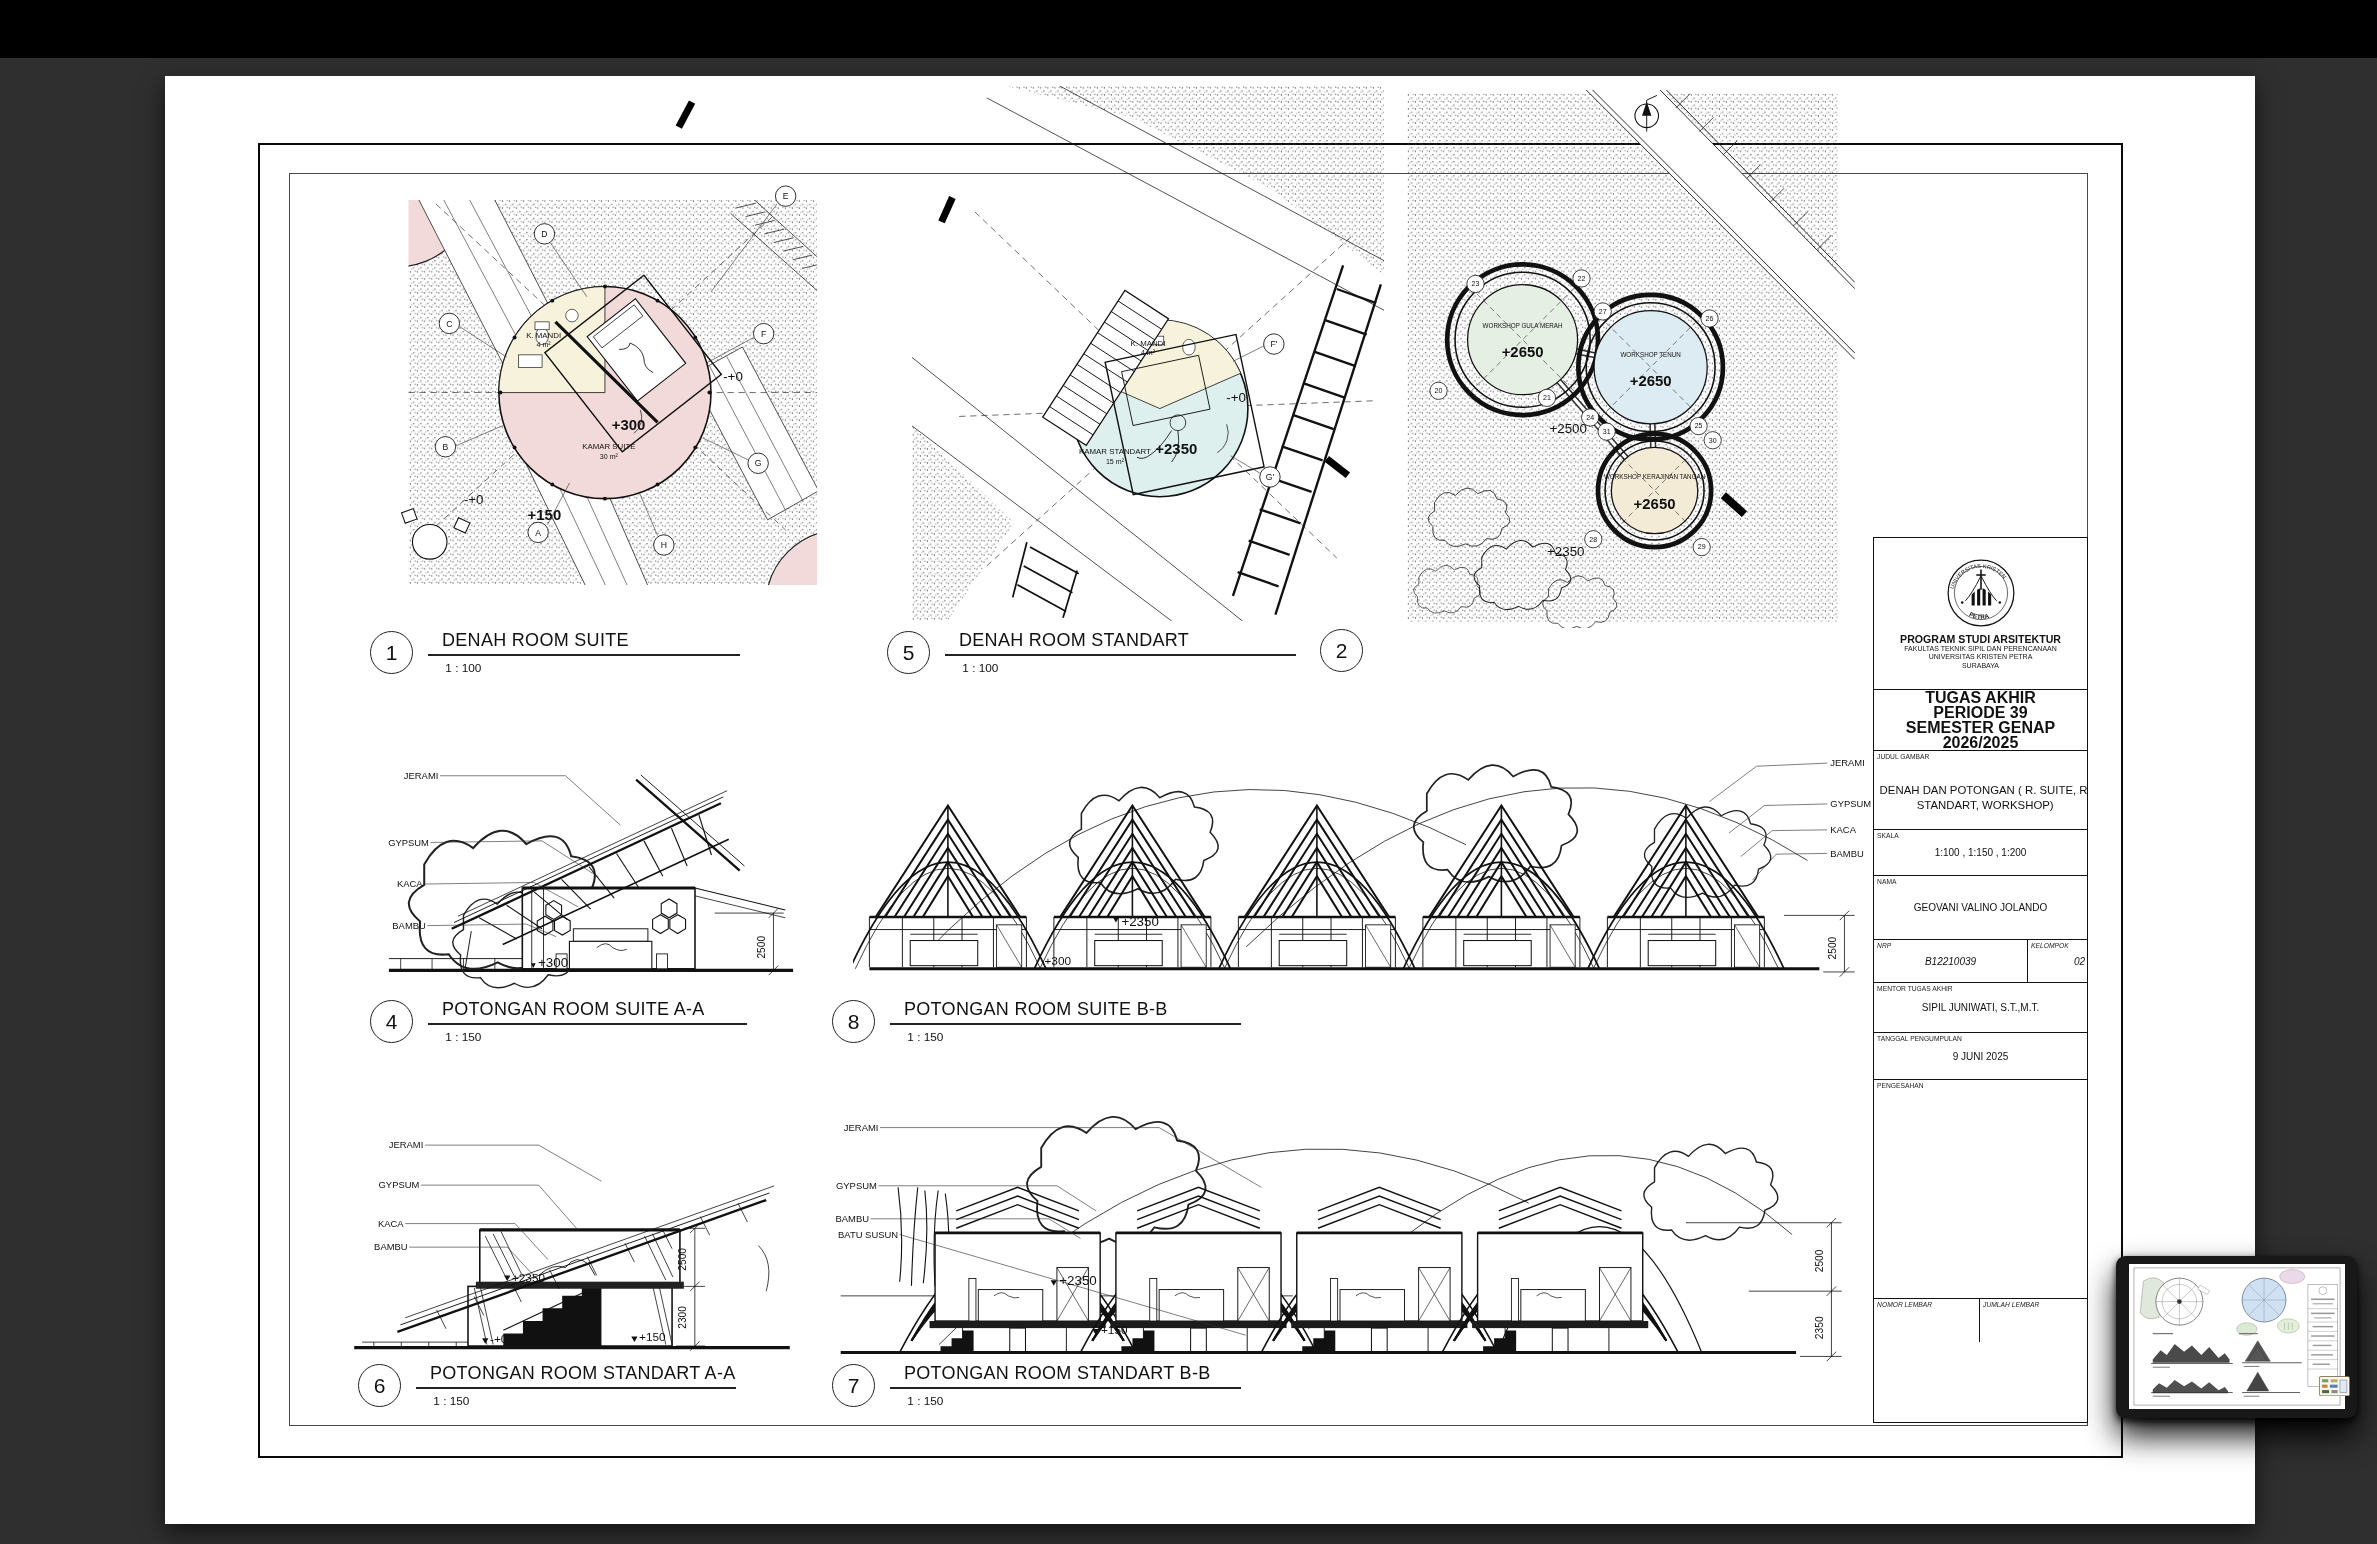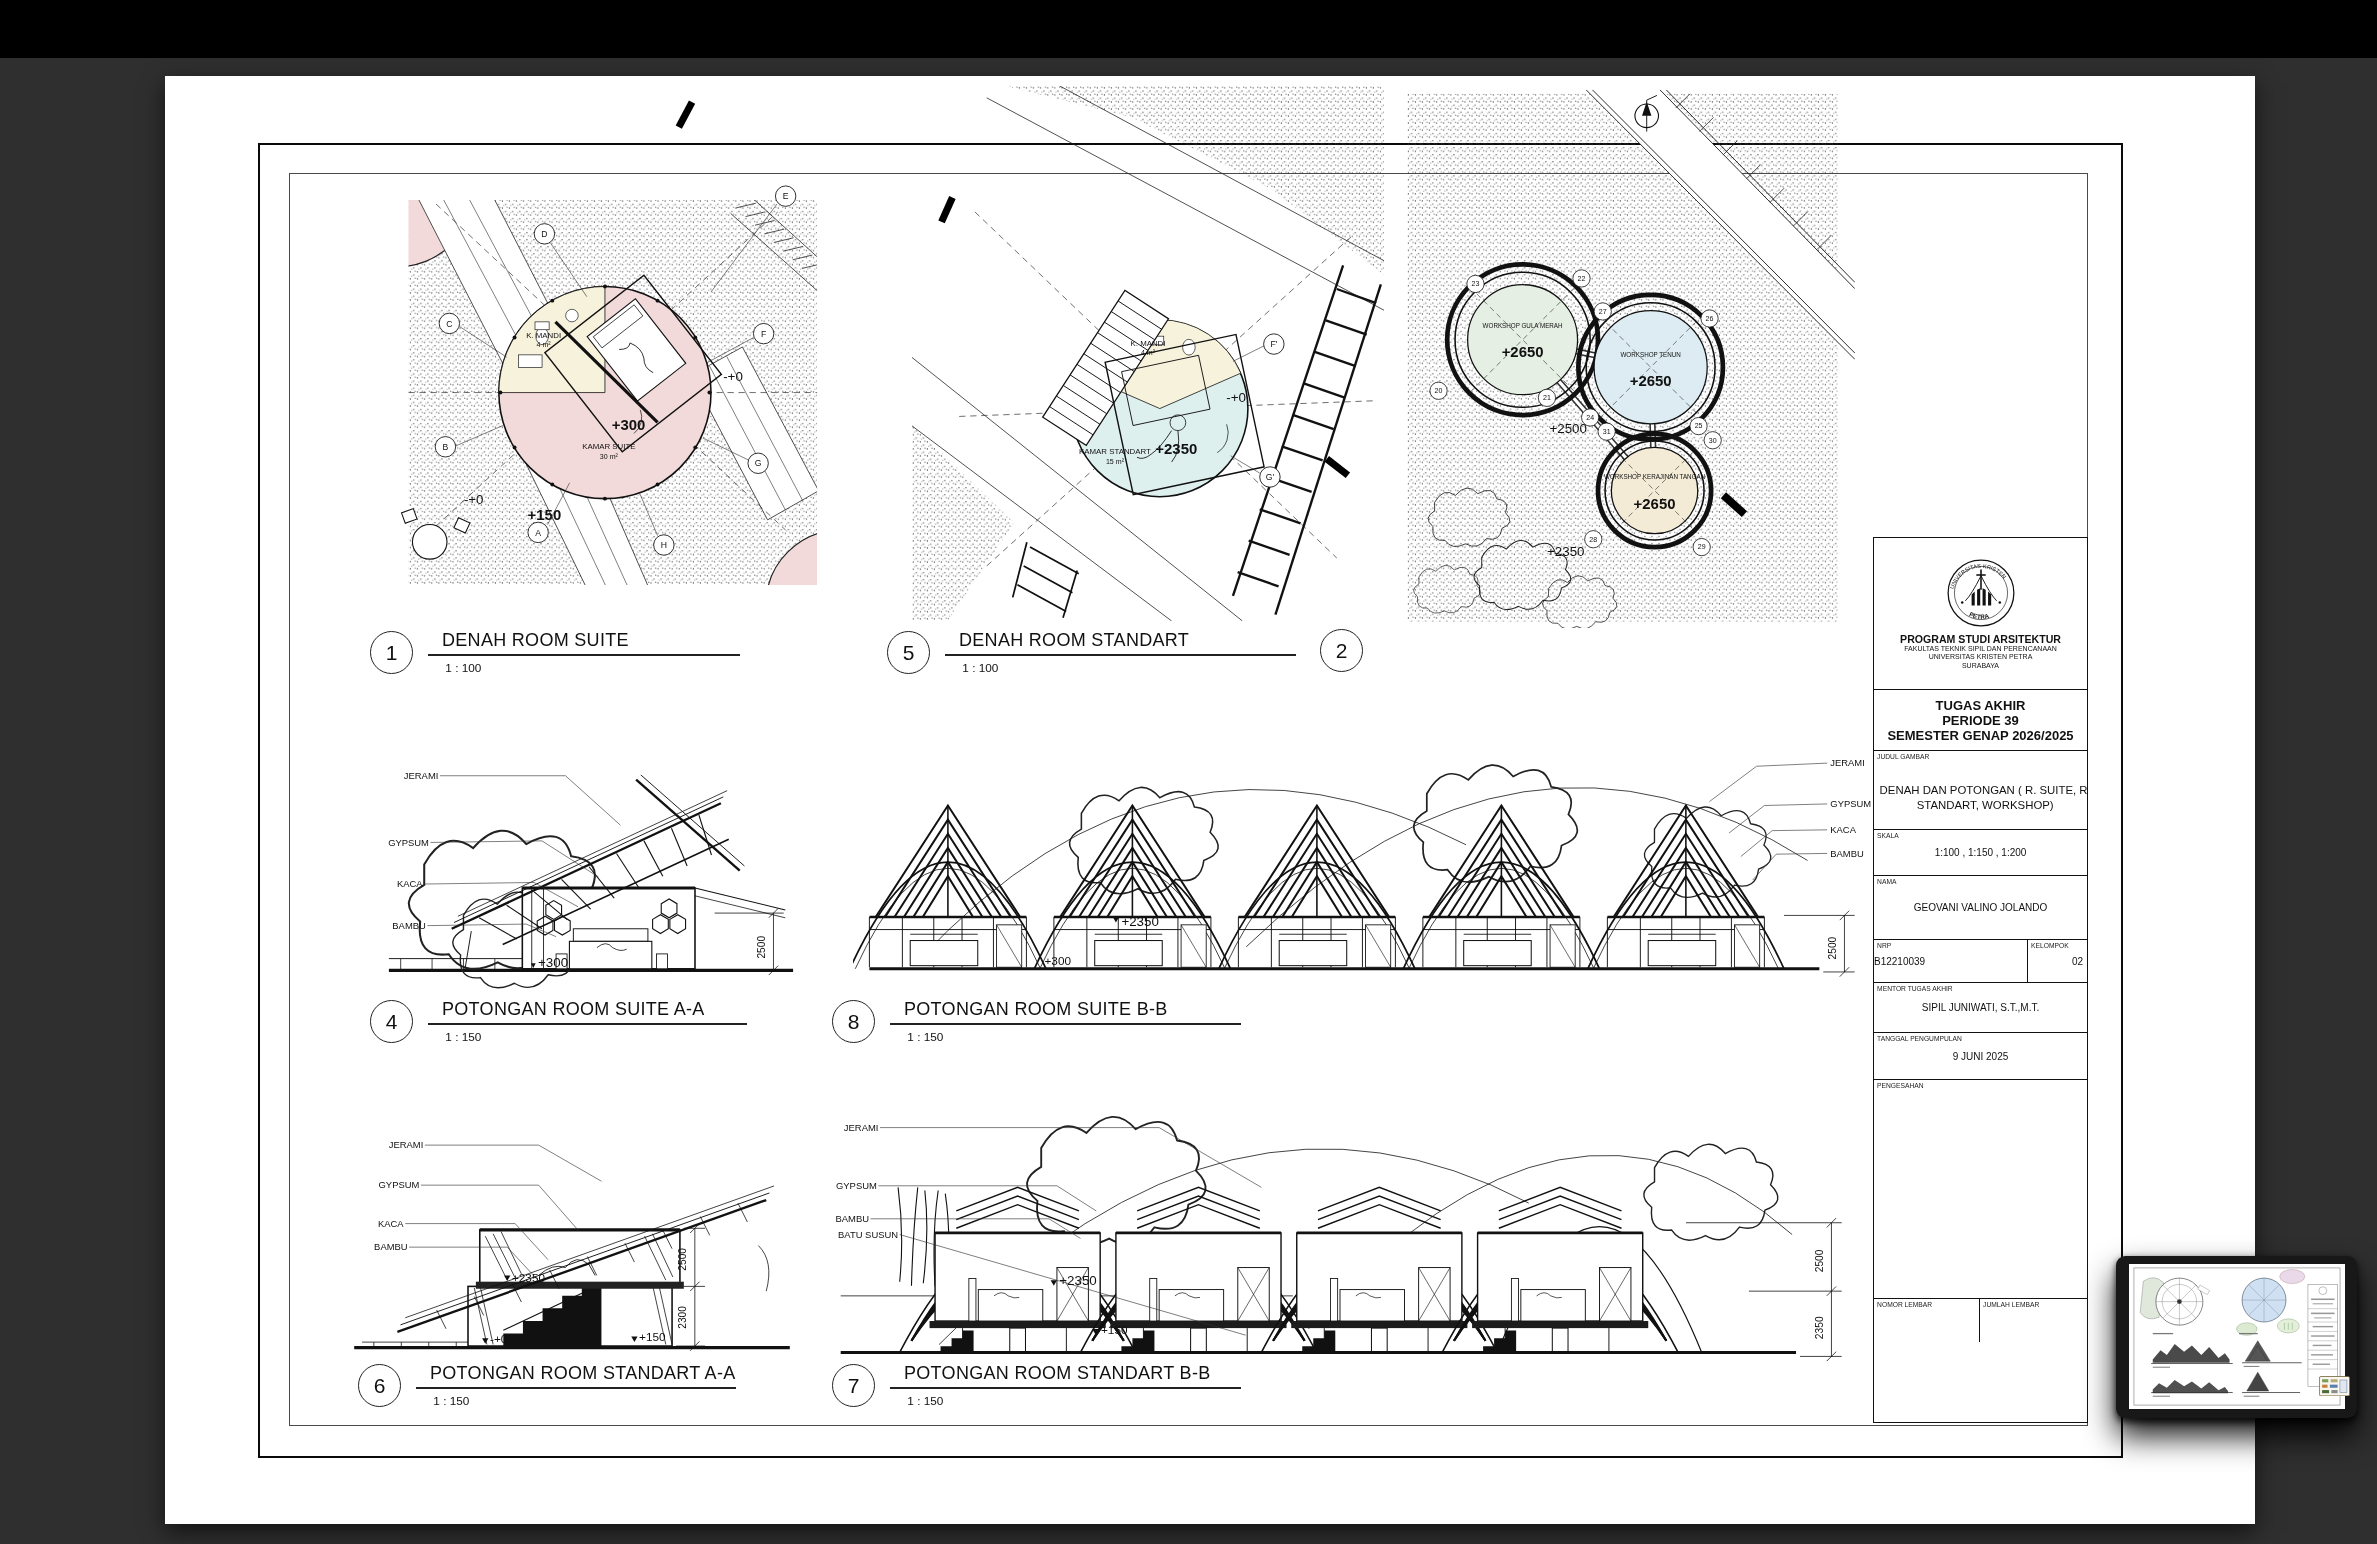--- a/index.html
+++ b/index.html
@@ -27,25 +27,25 @@
   .dscale{font-size:11.8px;color:#111;padding-left:17.3px;margin-top:5.5px;}
   
   .tblock{position:absolute;left:1708px;top:461px;width:215px;height:886px;
           border:1.3px solid #111;box-sizing:border-box;background:#fff;color:#111;}
   .trow{border-bottom:1.1px solid #111;box-sizing:border-box;position:relative;overflow:hidden;}
   .trow:last-child{border-bottom:none;}
   .tlabel{position:absolute;left:3.1px;top:1.6px;font-size:6.7px;color:#222;}
   .tcenter{width:100%;height:100%;display:flex;flex-direction:column;align-items:center;justify-content:center;text-align:center;}
   .inst-prog{font-size:10.6px;font-weight:bold;margin-top:3.9px;}
   .inst-small{font-size:7px;line-height:8.6px;}
-  .course{font-size:13px;font-weight:bold;line-height:15px;}
+  .course{font-size:16px;font-weight:bold;line-height:15px;}
   .tval{font-size:11.4px;line-height:15px;padding:7.9px 4.7px 0 4.7px;}
   .tval2{font-size:10px;}
   .split{display:flex;height:100%;}
-  .cell{position:relative;flex:1;display:flex;align-items:center;}
+  .cell{position:relative;flex:1;display:flex;align-items:center;justify-content:center;font-style:italic;}
   .cell+.cell{border-left:1.1px solid #111;padding-left:44px;}
   
   .thumb{position:absolute;left:2116px;top:1256px;width:241px;height:162px;background:#181818;
          border-radius:9.4px;box-shadow:0 17.3px 31px rgba(0,0,0,0.92), 0 3.1px 7.9px rgba(0,0,0,0.8);}
   .thumb-sheet{position:absolute;left:12.6px;top:7.9px;width:216px;height:145px;background:#fff;}
 </style>
 </head>
 <body>
 
 <div class="stage">

